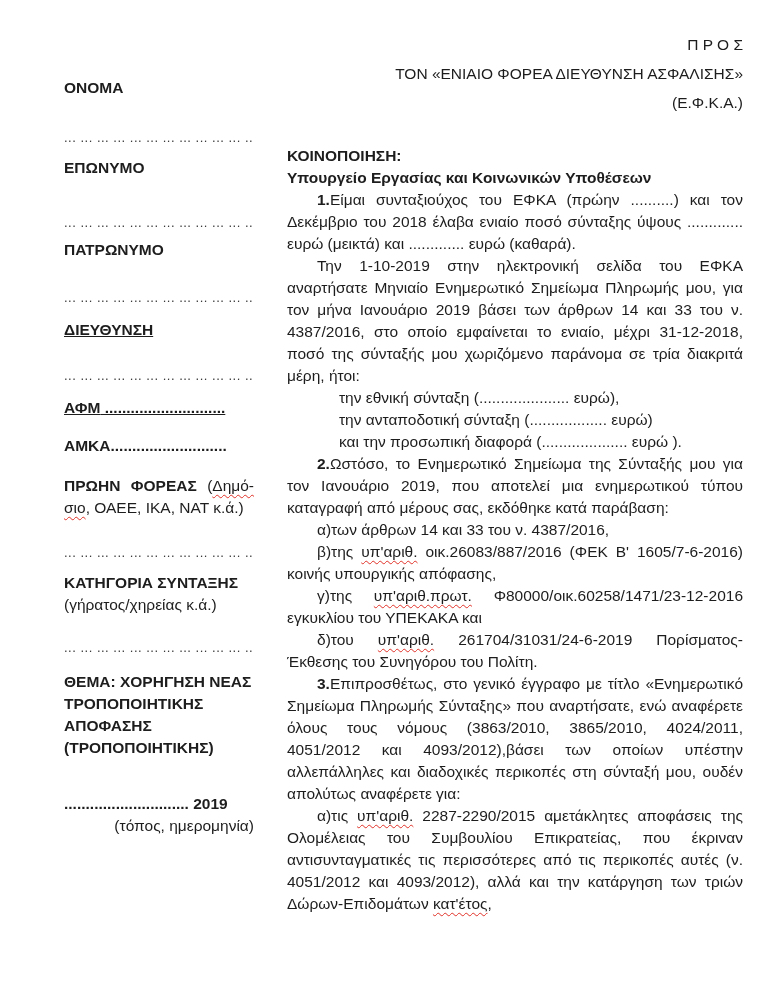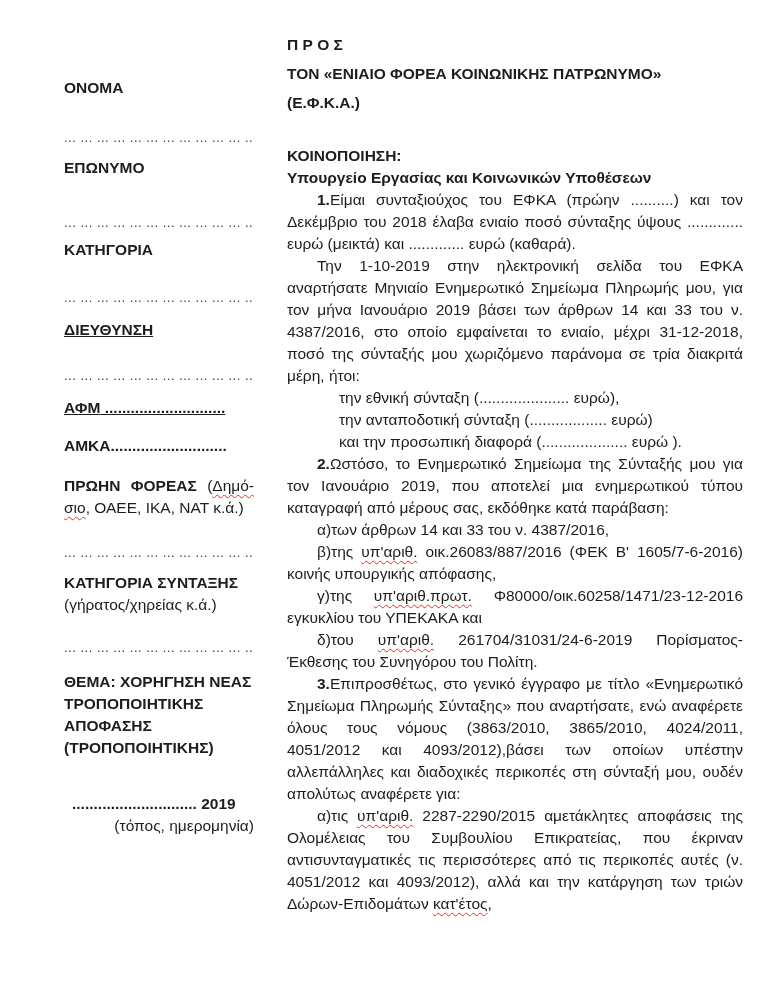--- a/index.html
+++ b/index.html
@@ -35,21 +35,21 @@
     letter-spacing: 0.5px;
     color: #3a3a3a;
     white-space: nowrap;
     overflow: hidden;
     height: 22px;
   }
   .leader { white-space: nowrap; }
   .justify { text-align: justify; }
   .center { text-align: right; }
   .mt77 { margin-top: 77px; }
-  .mt34 { margin-top: 34px; margin-left: 8px; }
+  .mt34 { margin-top: 34px; }
   .mt33 { margin-top: 33px; }
   .mt28 { margin-top: 28px; }
   .mt26 { margin-top: 26px; }
   .mt24 { margin-top: 24px; }
   .mt23 { margin-top: 23px; }
   .mt21 { margin-top: 21px; }
   .mt18 { margin-top: 18px; }
   .mt16 { margin-top: 16px; }
   .mt12 { margin-top: 12px; }
   .mt10 { margin-top: 10px; text-decoration: underline; }
@@ -57,21 +57,21 @@
   .mt5  { margin-top: 5px;  }
   
   .right {
     position: absolute;
     left: 287px; top: 0;
     width: 456px;
     font-size: 15.5px;
     line-height: 22px;
   }
   .addr { margin-top: 30px; }
-  .addr > div { line-height: 29px; font-weight: bold; text-align: left; }
+  .addr > div { line-height: 29px; font-weight: normal; text-align: right; }
   .cc { margin-top: 28px; }
   .cc > div { line-height: 22px; font-weight: bold; }
   p.body {
     margin: 0;
     text-align: justify;
     text-indent: 30px;
     line-height: 22px;
   }
   .p1a { margin-top: 35px; }
   .p2  { margin-top: 8px;  }
@@ -92,21 +92,21 @@
 <div class="page">
 
   <aside class="left">
 
     <div class="lbl mt77">ΟΝΟΜΑ</div>
     <div class="dotline mt28">... ... ... ... ... ... ... ... ... ... ... ... ... ...</div>
 
     <div class="lbl mt8">ΕΠΩΝΥΜΟ</div>
     <div class="dotline mt33">... ... ... ... ... ... ... ... ... ... ... ... ... ...</div>
 
-    <div class="lbl mt5">ΚΑΤΗΓΟΡΙΑ</div>
+    <div class="lbl mt5">ΠΑΤΡΩΝΥΜΟ</div>
     <div class="dotline mt26">... ... ... ... ... ... ... ... ... ... ... ... ... ...</div>
 
     <div class="lbl mt10">ΔΙΕΥΘΥΝΣΗ</div>
     <div class="dotline mt24">... ... ... ... ... ... ... ... ... ... ... ... ... ...</div>
 
     <div class="lbl mt10"><span>ΑΦΜ</span><span class="leader"> ............................</span></div>
 
     <div class="lbl mt16"><span>ΑΜΚΑ</span><span class="leader">...........................</span></div>
 
     <div class="justify mt18"><span class="b">ΠΡΩΗΝ ΦΟΡΕΑΣ</span><span> (</span><span class="sic">Δημό-σιο</span><span>, ΟΑΕΕ, ΙΚΑ, ΝΑΤ κ.ά.)</span></div>
@@ -121,21 +121,21 @@
     <div class="lbl mt12">ΘΕΜΑ: ΧΟΡΗΓΗΣΗ ΝΕΑΣ ΤΡΟΠΟΠΟΙΗΤΙΚΗΣ ΑΠΟΦΑΣΗΣ (ΤΡΟΠΟΠΟΙΗΤΙΚΗΣ)</div>
 
     <div class="lbl mt34">............................. 2019</div>
     <div class="center">(τόπος, ημερομηνία)</div>
   </aside>
 
   <main class="right">
 
     <header class="addr">
       <div>Π Ρ Ο Σ</div>
-      <div>ΤΟΝ «ΕΝΙΑΙΟ ΦΟΡΕΑ ΚΟΙΝΩΝΙΚΗΣ ΠΑΤΡΩΝΥΜΟ»</div>
+      <div>ΤΟΝ «ΕΝΙΑΙΟ ΦΟΡΕΑ ΔΙΕΥΘΥΝΣΗ ΑΣΦΑΛΙΣΗΣ»</div>
       <div>(Ε.Φ.Κ.Α.)</div>
     </header>
 
     <section class="cc">
       <div>ΚΟΙΝΟΠΟΙΗΣΗ:</div>
       <div>Υπουργείο Εργασίας και Κοινωνικών Υποθέσεων</div>
     </section>
 
     <p class="body p1a"><span class="b">1.</span><span>Είμαι συνταξιούχος του ΕΦΚΑ (πρώην ..........) και τον Δεκέμβριο του 2018 έλαβα ενιαίο ποσό σύνταξης ύψους ............. ευρώ (μεικτά) και ............. ευρώ (καθαρά).</span></p>
 

